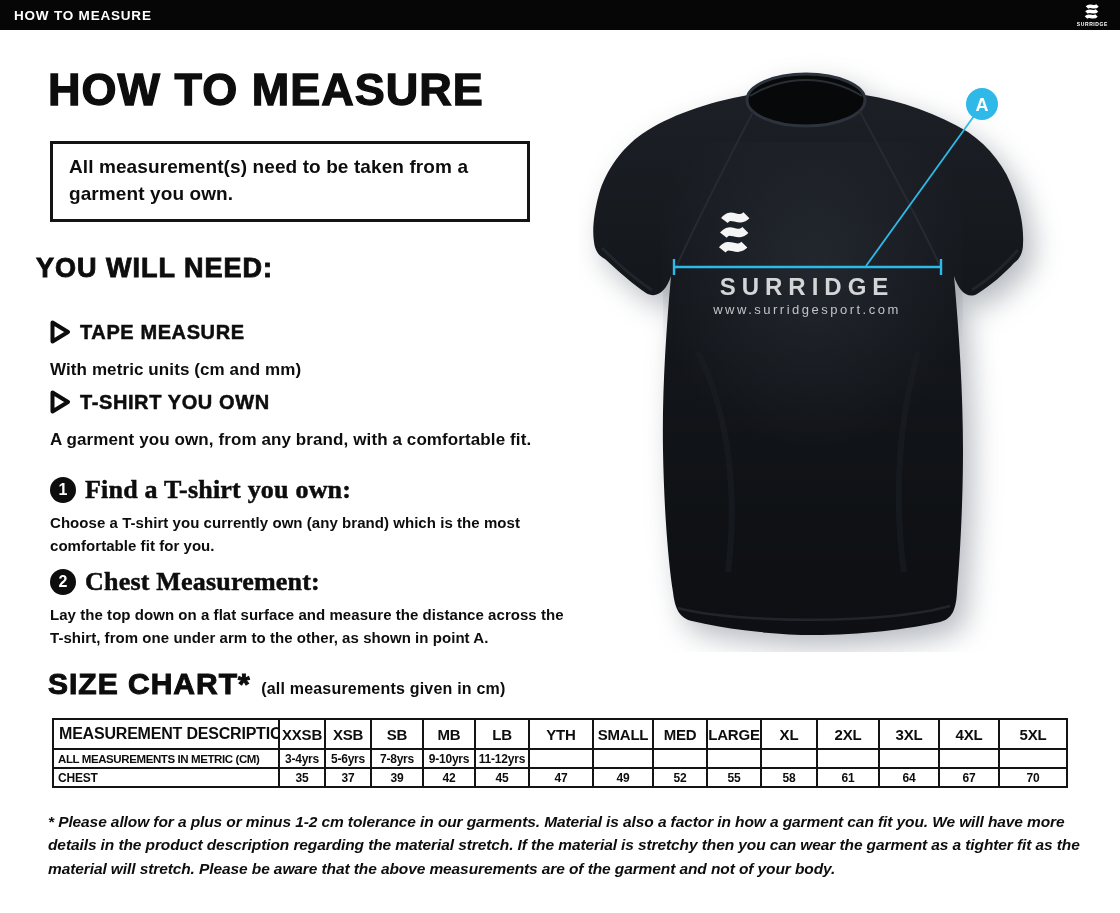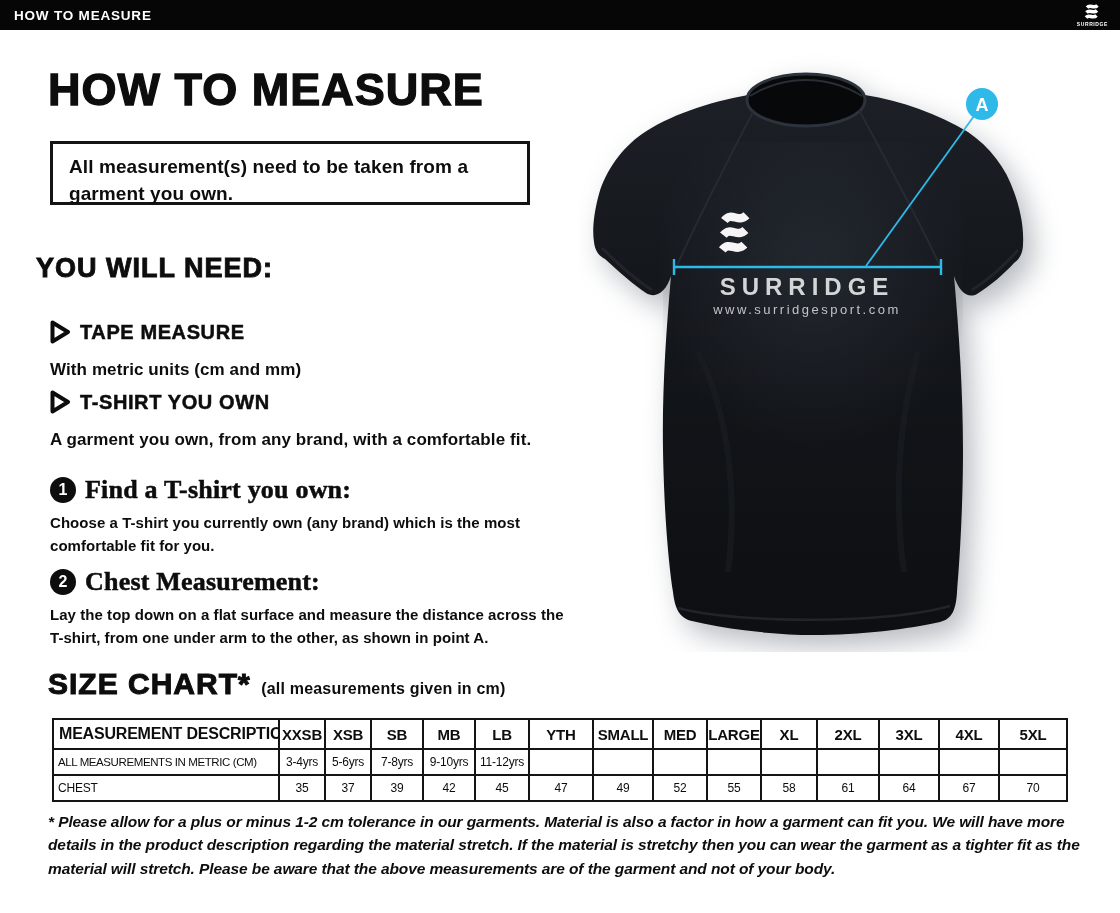--- a/index.html
+++ b/index.html
@@ -16,21 +16,21 @@
   .topbar-title { color:#ffffff; font-size:13.5px; font-weight:700; letter-spacing:.8px; }
   .topbar-brand { display:flex; flex-direction:column; align-items:center; line-height:1; padding-top:1px;}
   .topbar-brand svg { display:block; }
   .topbar-brand-text { color:#ffffff; font-size:5px; font-weight:700; letter-spacing:.6px; margin-top:1px;}
   
   .page-title {
     position:absolute; left:48px; top:64px; font-size:45px; font-weight:900;
     letter-spacing:1px; -webkit-text-stroke:1.3px #0d0d0d;
   }
   .notice-box {
-    position:absolute; left:50px; top:141px; width:480px; height:64px;
+    position:absolute; left:50px; top:141px; width:480px; height:81px;
     border:3px solid #141414; padding:10px 16px 4px 16px;
   }
   .notice-text { font-size:19px; font-weight:700; line-height:1.42; letter-spacing:.1px; }
   .ywn-heading {
     position:absolute; left:36px; top:253px; font-size:27px; font-weight:900;
     letter-spacing:1px; -webkit-text-stroke:.9px #0d0d0d;
   }
   
   .need-item { position:absolute; left:50px; }
   .need-item .row { display:flex; align-items:flex-end; gap:9px; }
@@ -53,21 +53,21 @@
   table.size-chart {
     position:absolute; left:52px; top:718px; width:1016px;
     border-collapse:collapse; table-layout:fixed;
   }
   table.size-chart th, table.size-chart td {
     border:2px solid #141414; text-align:center; vertical-align:middle;
     overflow:hidden; white-space:nowrap;
   }
   table.size-chart thead th { height:30px; font-size:15px; font-weight:800; letter-spacing:-.2px;}
   table.size-chart thead th.c0 { text-align:left; padding-left:5px; font-size:16px;}
-  table.size-chart tbody tr td { height:26px; font-size:12px; font-weight:400; letter-spacing:-.2px;}
+  table.size-chart tbody tr td { height:19px; font-size:12px; font-weight:700; letter-spacing:-.2px;}
   table.size-chart tbody td.c0 { text-align:left; padding-left:4px; }
   table.size-chart tbody tr.r1 td.c0 { font-size:11.5px; letter-spacing:-.4px;}
   
   .footnote {
     position:absolute; left:48px; top:810px; width:1044px;
     font-size:15.5px; font-weight:700; font-style:italic; line-height:1.5; letter-spacing:-.1px;
   }
   
   .shirt-wrap { position:absolute; left:578px; top:52px; width:500px; height:600px; }
   .shirt-body-group { filter: drop-shadow(10px 12px 14px rgba(75,85,100,.40)); }

